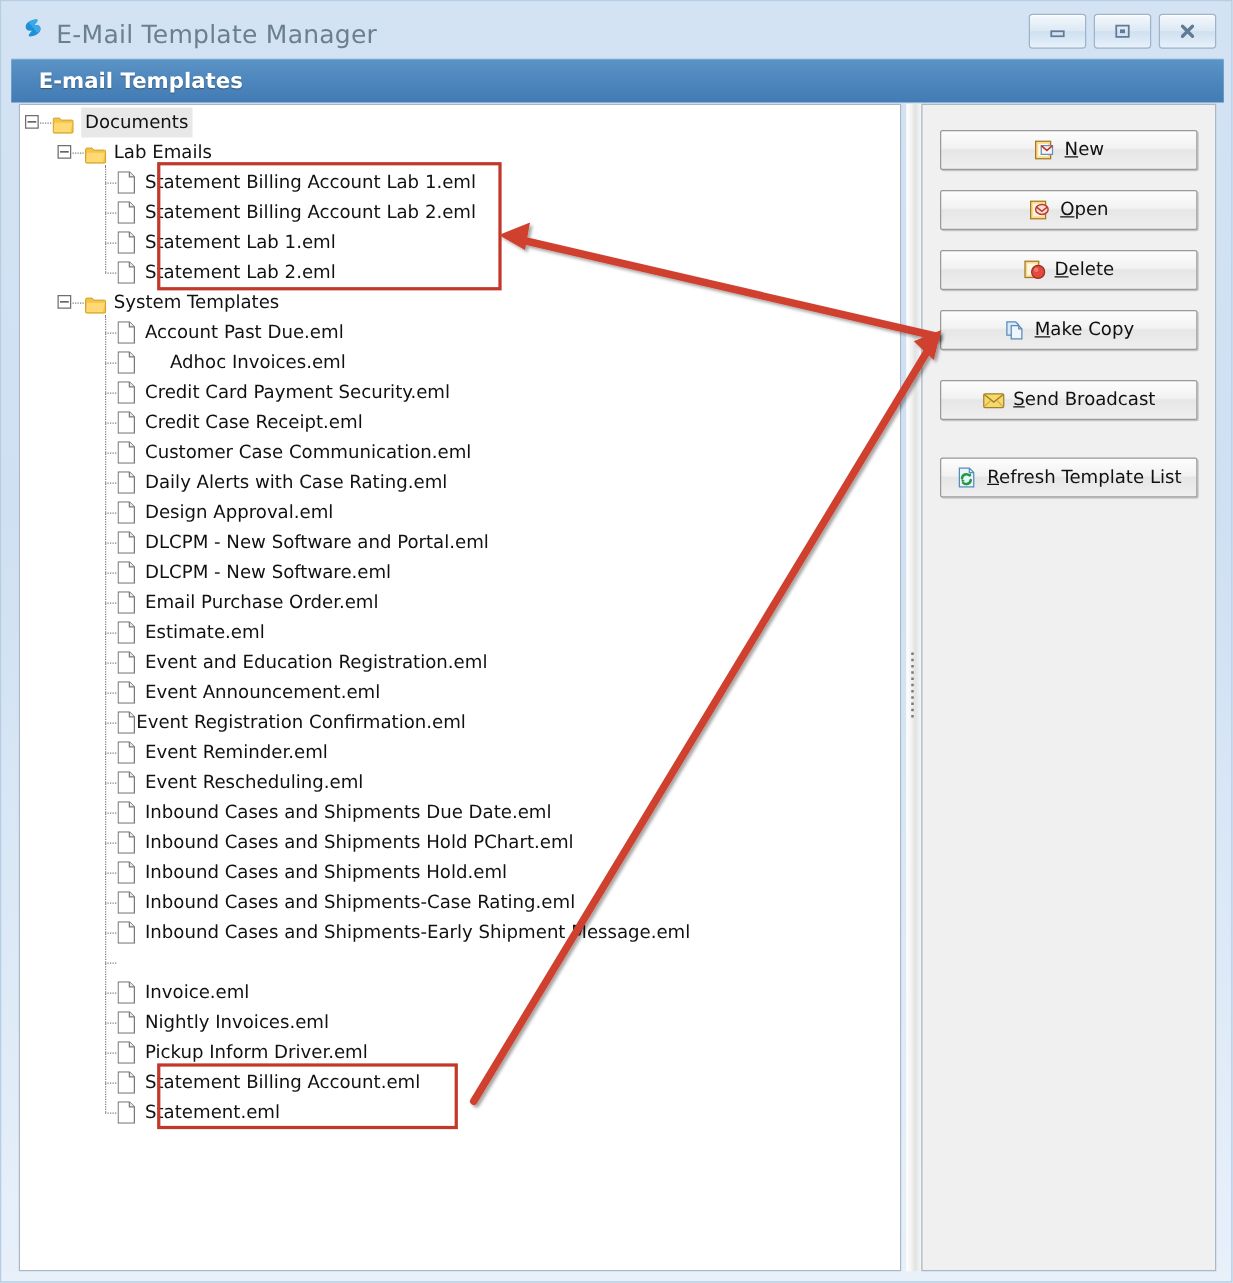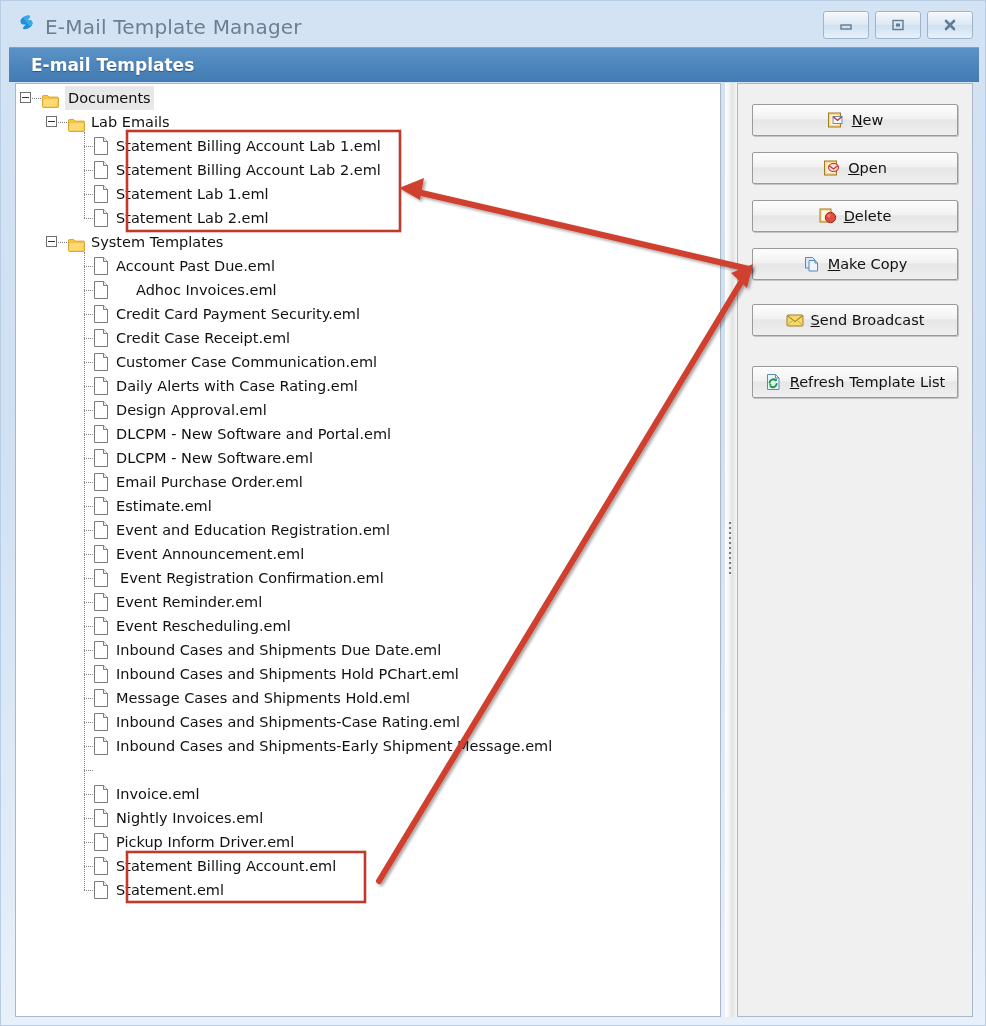--- a/index.html
+++ b/index.html
@@ -321,21 +321,21 @@
               <path d="M9.5 0.5 v4 h4" fill="#f0f0f0" stroke="#7a7a7a" stroke-width="1"></path>
             </svg></span>
           <span class="label" style="left: 100px;">Event Announcement.eml</span>
         </div>
         <div class="dot-h" style="left: 68px; top: 470px; width: 9px;"></div>
         <div class="node" style="position: absolute; left: 0px; top: 482px; width: 700px;">
           <span class="file" style="left: 78px; top: 3px;"><svg width="14" height="18" viewBox="0 0 14 18">
               <path d="M0.5 0.5 h9 l4 4 v13 h-13 z" fill="#ffffff" stroke="#7a7a7a" stroke-width="1"></path>
               <path d="M9.5 0.5 v4 h4" fill="#f0f0f0" stroke="#7a7a7a" stroke-width="1"></path>
             </svg></span>
-          <span class="label" style="left: 104px;">Event Registration Confirmation.eml</span>
+          <span class="label" style="left: 93px;">Event Registration Confirmation.eml</span>
         </div>
         <div class="dot-h" style="left: 68px; top: 494px; width: 9px;"></div>
         <div class="node" style="position: absolute; left: 0px; top: 506px; width: 700px;">
           <span class="file" style="left: 78px; top: 3px;"><svg width="14" height="18" viewBox="0 0 14 18">
               <path d="M0.5 0.5 h9 l4 4 v13 h-13 z" fill="#ffffff" stroke="#7a7a7a" stroke-width="1"></path>
               <path d="M9.5 0.5 v4 h4" fill="#f0f0f0" stroke="#7a7a7a" stroke-width="1"></path>
             </svg></span>
           <span class="label" style="left: 100px;">Event Reminder.eml</span>
         </div>
         <div class="dot-h" style="left: 68px; top: 518px; width: 9px;"></div>
@@ -361,21 +361,21 @@
               <path d="M9.5 0.5 v4 h4" fill="#f0f0f0" stroke="#7a7a7a" stroke-width="1"></path>
             </svg></span>
           <span class="label" style="left: 100px;">Inbound Cases and Shipments Hold PChart.eml</span>
         </div>
         <div class="dot-h" style="left: 68px; top: 590px; width: 9px;"></div>
         <div class="node" style="position: absolute; left: 0px; top: 602px; width: 700px;">
           <span class="file" style="left: 78px; top: 3px;"><svg width="14" height="18" viewBox="0 0 14 18">
               <path d="M0.5 0.5 h9 l4 4 v13 h-13 z" fill="#ffffff" stroke="#7a7a7a" stroke-width="1"></path>
               <path d="M9.5 0.5 v4 h4" fill="#f0f0f0" stroke="#7a7a7a" stroke-width="1"></path>
             </svg></span>
-          <span class="label" style="left: 100px;">Message Cases and Shipments Hold.eml</span>
+          <span class="label" style="left: 100px;">Inbound Cases and Shipments Hold.eml</span>
         </div>
         <div class="dot-h" style="left: 68px; top: 614px; width: 9px;"></div>
         <div class="node" style="position: absolute; left: 0px; top: 626px; width: 700px;">
           <span class="file" style="left: 78px; top: 3px;"><svg width="14" height="18" viewBox="0 0 14 18">
               <path d="M0.5 0.5 h9 l4 4 v13 h-13 z" fill="#ffffff" stroke="#7a7a7a" stroke-width="1"></path>
               <path d="M9.5 0.5 v4 h4" fill="#f0f0f0" stroke="#7a7a7a" stroke-width="1"></path>
             </svg></span>
           <span class="label" style="left: 100px;">Inbound Cases and Shipments-Case Rating.eml</span>
         </div>
         <div class="dot-h" style="left: 68px; top: 638px; width: 9px;"></div>

